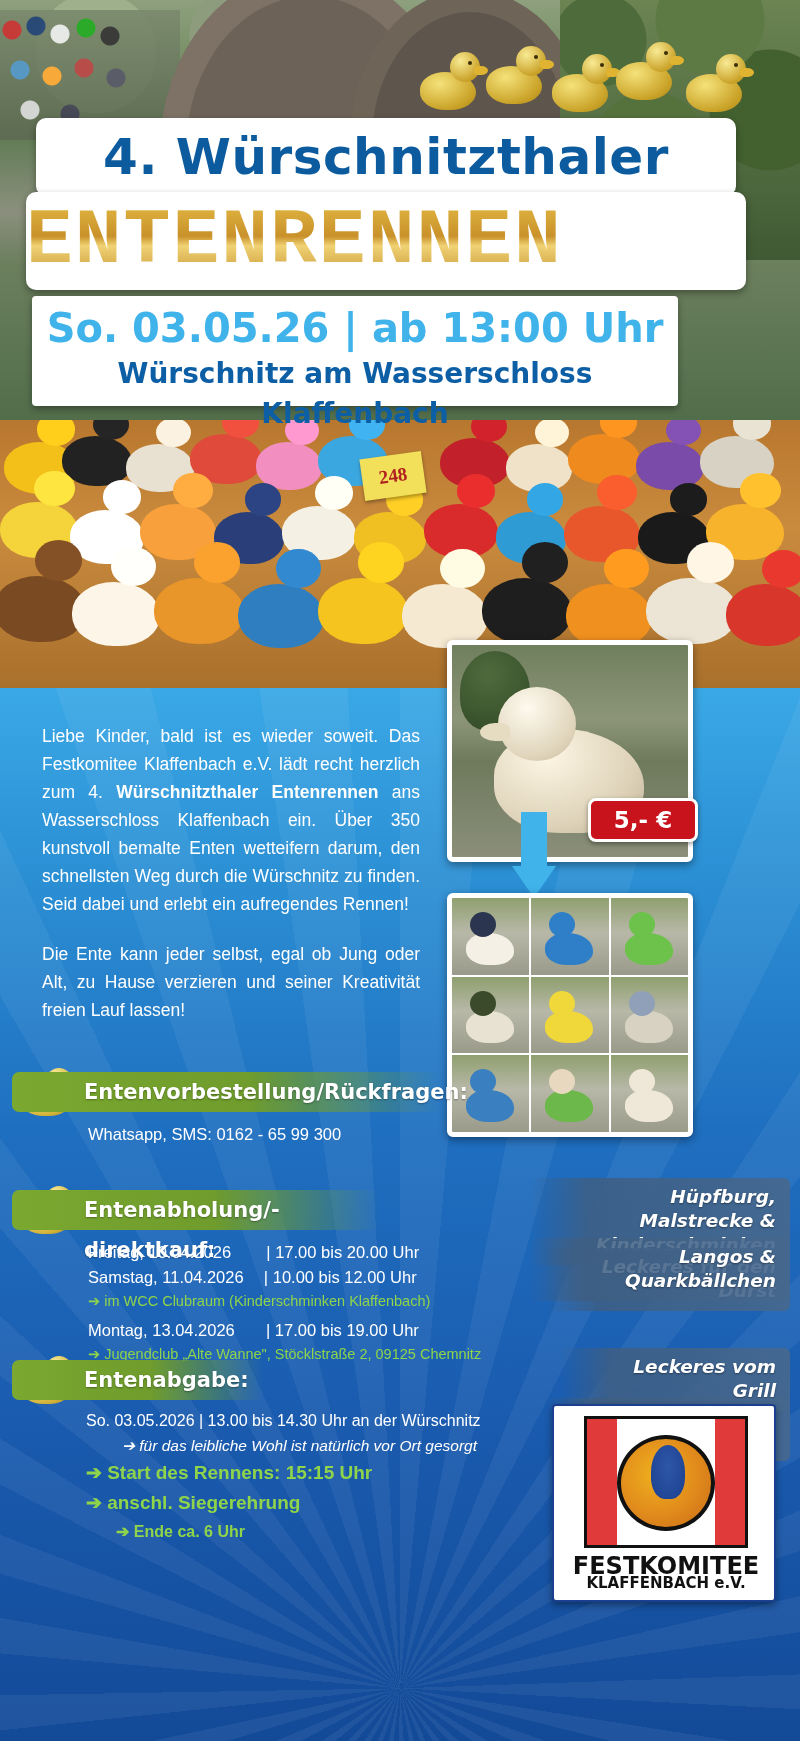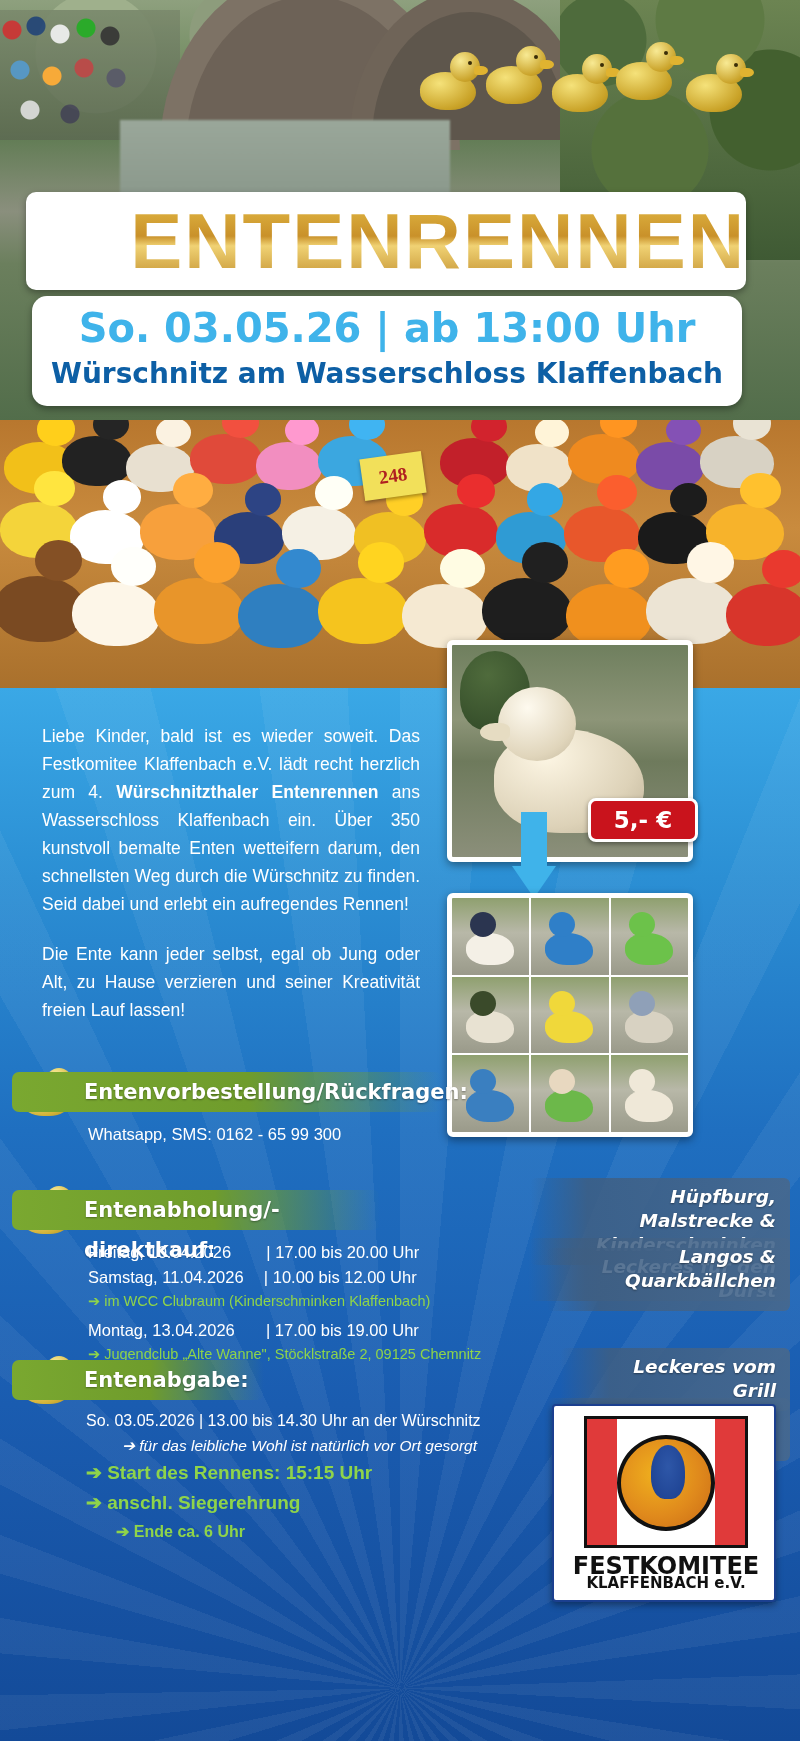--- a/index.html
+++ b/index.html
@@ -180,37 +180,37 @@
   .hdr2 {
     position: absolute;
     left: 26px; top: 192px;
     width: 720px; height: 98px;
     background: #fff;
     border-radius: 10px;
     box-shadow: 0 3px 7px rgba(0,0,0,.35);
   }
   .hdr2 span {
     display: block;
-    text-align: right;
+    text-align: left;
     line-height: 98px;
     font-size: 78px;
     font-weight: bold;
     letter-spacing: 2px;
     background: linear-gradient(to bottom, #e8c24a 0%, #c9912a 45%, #f0d274 55%, #b8811f 100%);
     -webkit-background-clip: text;
     background-clip: text;
     color: transparent;
-    font-family: Liberation Sans, sans-serif;
+    font-family: Liberation Mono, monospace;
   }
   .hdr3 {
     position: absolute;
     left: 32px; top: 296px;
-    width: 710px; height: 110px;
+    width: 646px; height: 110px;
     background: #fff;
-    border-radius: 15px;
+    border-radius: 4px;
     box-shadow: 0 3px 7px rgba(0,0,0,.35);
     padding-top: 6px;
   }
   .hdr3 .l1 {
     text-align: center;
     font-size: 40px;
     font-weight: bold;
     color: #3fb3ea;
     font-family: "DejaVu Sans", sans-serif;
     line-height: 52px;
@@ -539,20 +539,23 @@
     <div class="dk" style="left:482px;top:158px; width:90px; height:66px; background:#1e1e1e;"></div>
     <div class="dk" style="left:566px;top:164px; width:86px; height:64px; background:#f0901e;"></div>
     <div class="dk" style="left:646px;top:158px; width:92px; height:66px; background:#ece4d4;"></div>
     <div class="dk" style="left:726px;top:164px; width:82px; height:62px; background:#d8352b;"></div>
 
     <div class="tagnum">248</div>
   </div>
 
   <div class="body-bg"></div>
 
+  <div class="hdr1">
+    <span>4. Würschnitzthaler</span>
+  </div>
   <div class="hdr2">
     <span>ENTENRENNEN</span>
   </div>
   <div class="hdr3">
     <div class="l1">So. 03.05.26 | ab 13:00 Uhr</div>
     <div class="l2">Würschnitz am Wasserschloss Klaffenbach</div>
   </div>
 
   <div class="intro">
     <p><span>Liebe Kinder, bald ist es wieder soweit. Das Festkomitee Klaffenbach e.V. lädt recht herzlich zum 4. </span><b>Würschnitzthaler Entenrennen</b><span> ans Wasserschloss Klaffenbach ein. Über 350 kunstvoll bemalte Enten wetteifern darum, den schnellsten Weg durch die Würschnitz zu finden. Seid dabei und erlebt ein aufregendes Rennen!</span></p>

